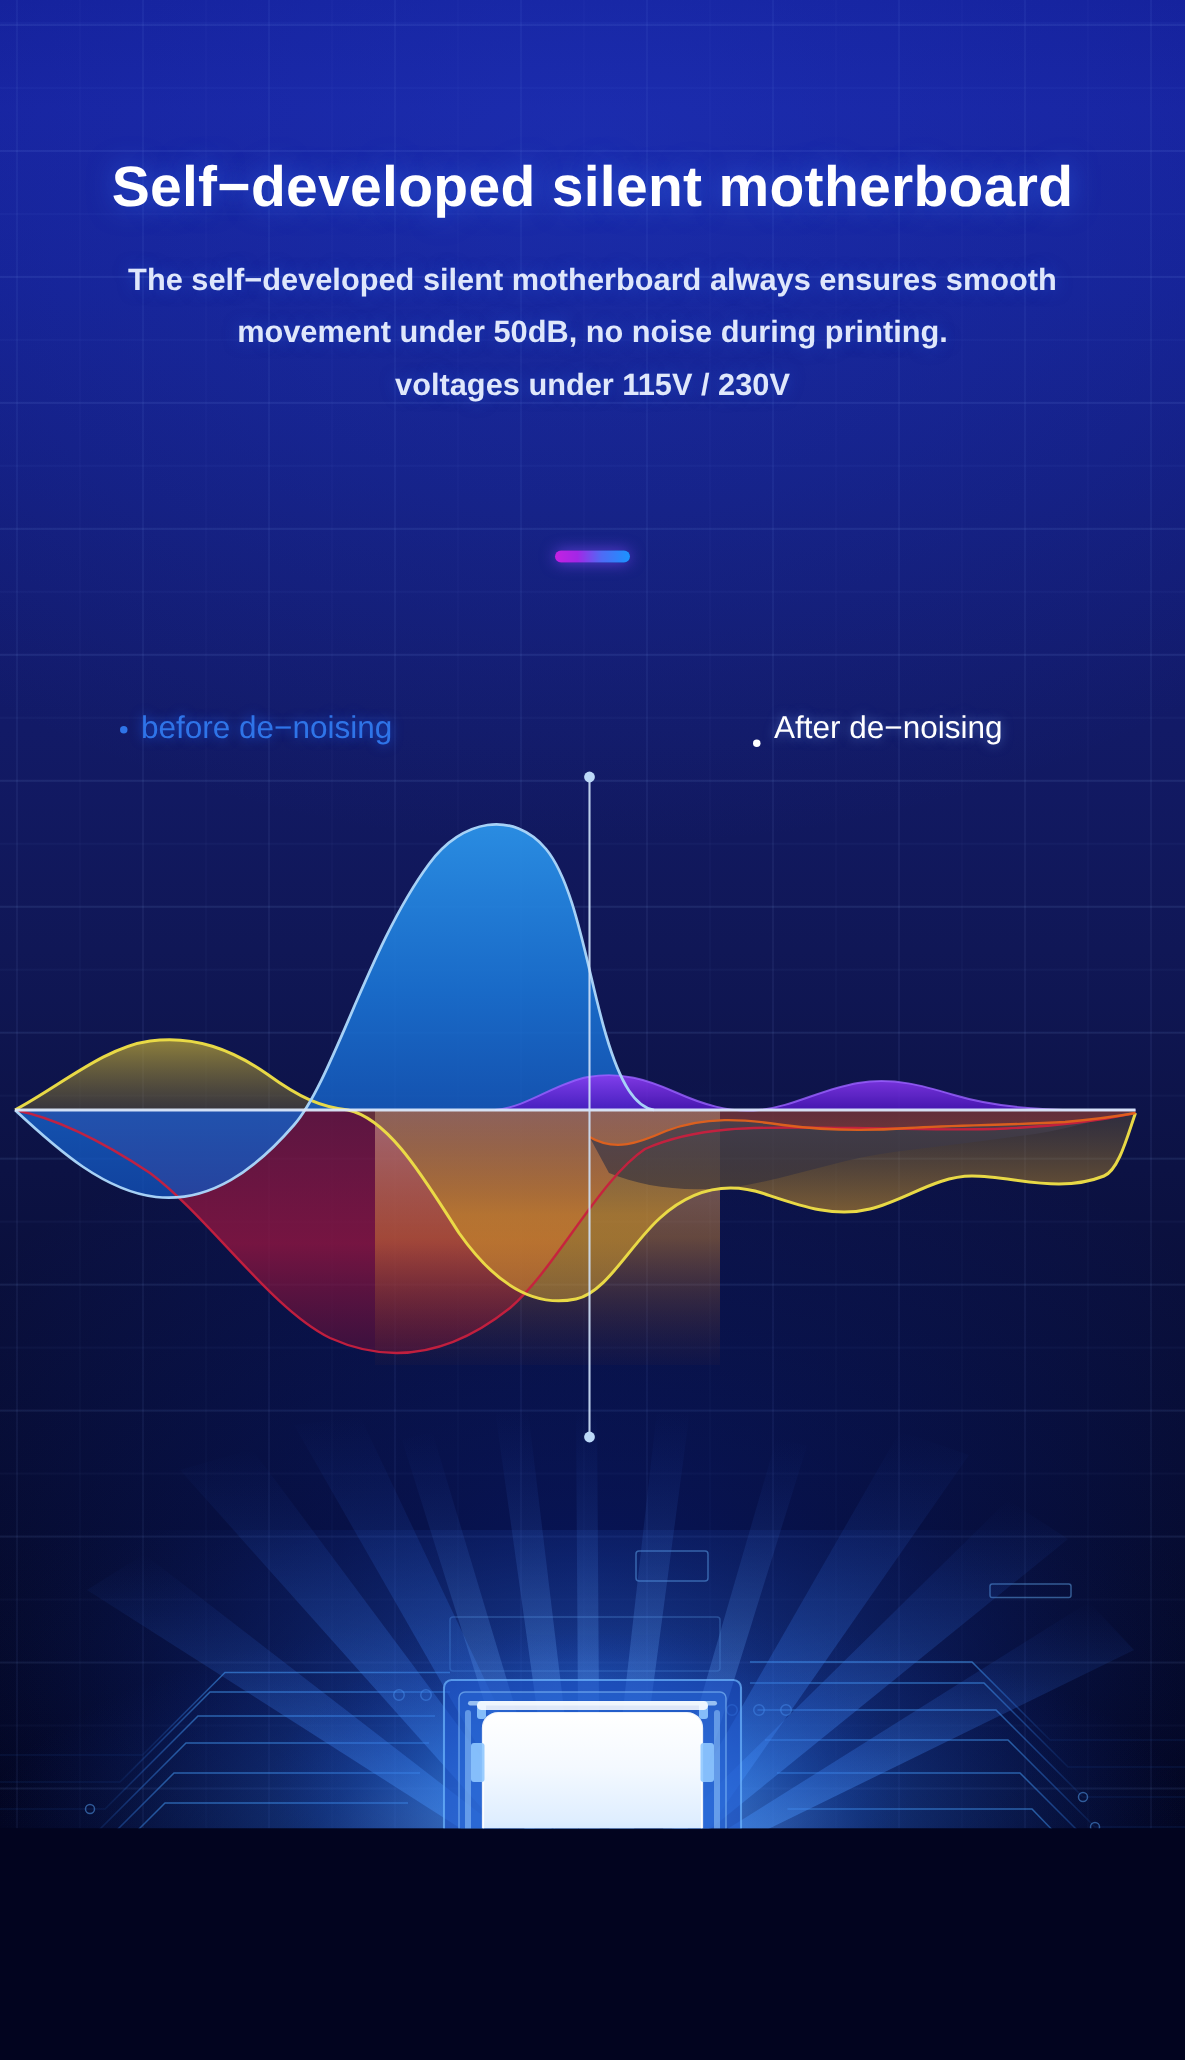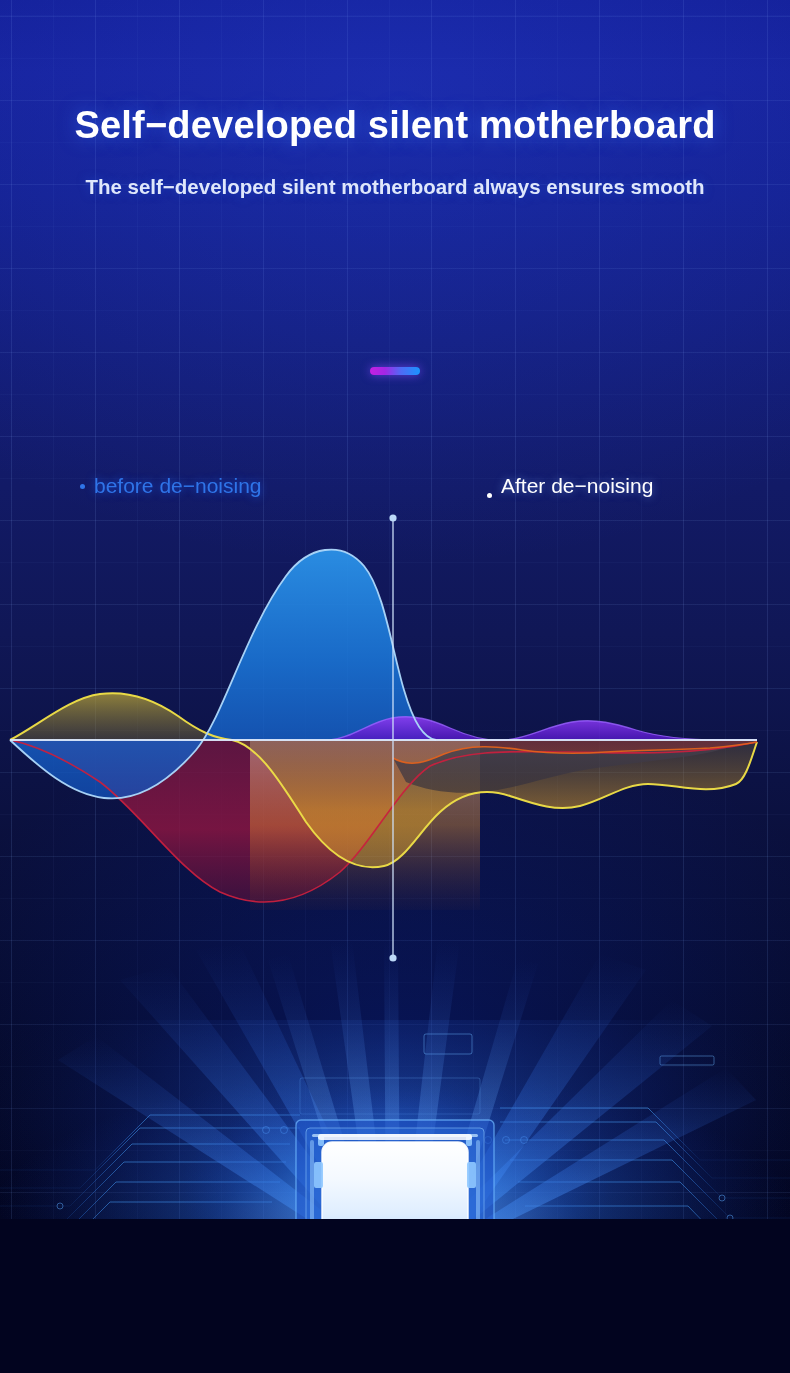--- a/index.html
+++ b/index.html
@@ -110,21 +110,21 @@
     z-index: 7;
   }
   .legend-item {
     position: absolute;
     display: flex;
     align-items: center;
     font-size: 21px;
     white-space: nowrap;
   }
   .legend-before { left: 80px; color: #2f74e8; text-shadow: 0 0 8px rgba(30,90,230,0.8); }
-  .legend-after  { left: 487px; color: #ffffff; text-shadow: 0 0 8px rgba(120,170,255,0.55); align-items: flex-end; }
+  .legend-after  { left: 502px; color: #ffffff; text-shadow: 0 0 8px rgba(120,170,255,0.55); align-items: flex-end; }
   .legend-dot {
     width: 5px; height: 5px; border-radius: 50%;
     margin-right: 9px;
     display: inline-block;
   }
   .legend-before .legend-dot { background: #2f74e8; }
   .legend-after  .legend-dot { background: #ffffff; }
 
   
   .wave-wrap {
@@ -435,20 +435,22 @@
       <line x1="393" y1="18" x2="393" y2="458" stroke="#cfe2fa" stroke-width="1.4" stroke-opacity="0.9"></line>
       <circle cx="393" cy="18" r="3.6" fill="#bcd9f8"></circle>
       <circle cx="393" cy="458" r="3.6" fill="#bcd9f8"></circle>
     </svg>
   </div>
 
   <div class="header">
     <h1 class="title">Self−developed silent motherboard</h1>
     <div class="subtitle">
       <div>The self−developed silent motherboard always ensures smooth</div>
+      <div>movement under 50dB, no noise during printing.</div>
+      <div>voltages under 115V / 230V</div>
     </div>
   </div>
 
   <div class="divider-pill"></div>
 
   <div class="legend">
     <div class="legend-item legend-before">
       <span class="legend-dot"></span>
       <span>before de−noising</span>
     </div>

